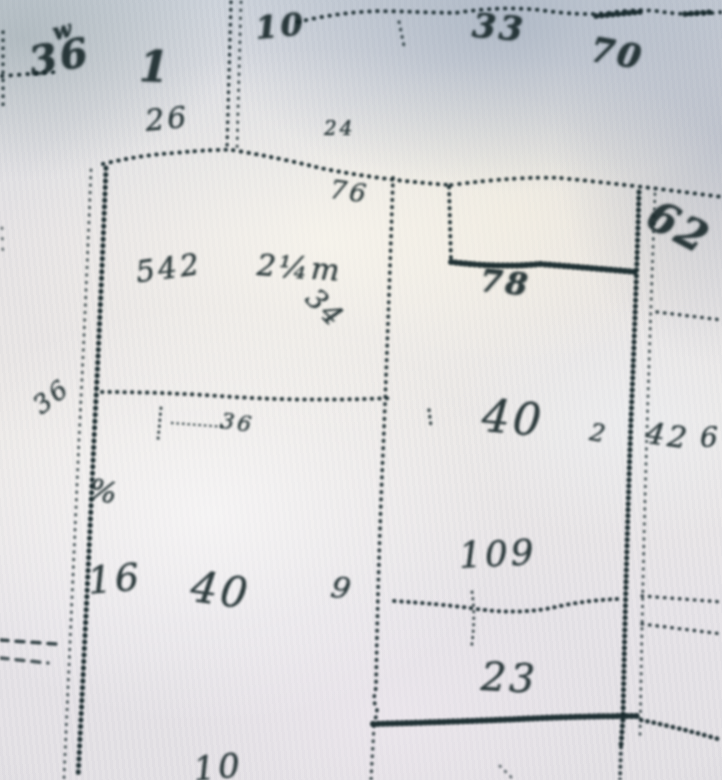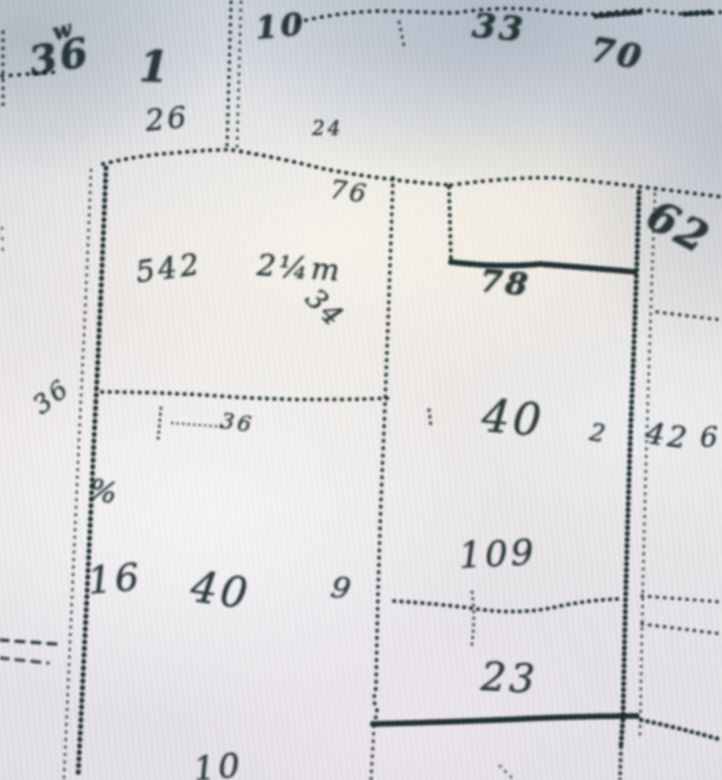--- a/index.html
+++ b/index.html
@@ -81,21 +81,21 @@
       <path d="M0,640 L56,644" fill="none" stroke="#16282b" stroke-width="3.5" stroke-opacity="0.85" stroke-linecap="round" stroke-dasharray="8 8"></path>
       <path d="M0,658 L48,663" fill="none" stroke="#16282b" stroke-width="3.5" stroke-opacity="0.75" stroke-linecap="round" stroke-dasharray="8 8"></path>
       <path d="M500,766 L512,778" fill="none" stroke="#16282b" stroke-width="3" stroke-opacity="0.6" stroke-linecap="round" stroke-dasharray="0.5 7"></path>
     </svg>
   <div id="figures-layer">
       <span class="figure heavy" style="left: 50px; top: 22px; font-size: 22px; transform: rotate(-15deg);">w</span>
       <span class="figure heavy" style="left: 26px; top: 42px; font-size: 40px; transform: rotate(-10deg);">36</span>
       <span class="figure heavy" style="left: 140px; top: 46px; font-size: 42px; transform: rotate(2deg);">1</span>
       <span class="figure heavy" style="left: 254px; top: 12px; font-size: 32px; transform: rotate(-5deg);">10</span>
       <span class="figure" style="left: 144px; top: 106px; font-size: 30px; transform: rotate(-5deg);">26</span>
-      <span class="figure" style="left: 312px; top: 118px; font-size: 20px; transform: rotate(0deg);">24</span>
+      <span class="figure" style="left: 324px; top: 118px; font-size: 20px; transform: rotate(0deg);">24</span>
       <span class="figure" style="left: 332px; top: 176px; font-size: 26px; transform: rotate(8deg);">76</span>
       <span class="figure heavy" style="left: 474px; top: 8px; font-size: 34px; transform: rotate(5deg);">33</span>
       <span class="figure heavy" style="left: 594px; top: 32px; font-size: 34px; transform: rotate(10deg);">70</span>
       <span class="figure" style="left: 134px; top: 258px; font-size: 30px; transform: rotate(-8deg);">542</span>
       <span class="figure" style="left: 258px; top: 250px; font-size: 30px; transform: rotate(4deg);">2¼m</span>
       <span class="figure" style="left: 320px; top: 284px; font-size: 28px; transform: rotate(45deg);">34</span>
       <span class="figure heavy" style="left: 482px; top: 264px; font-size: 32px; transform: rotate(6deg);">78</span>
       <span class="figure heavy" style="left: 660px; top: 194px; font-size: 42px; transform: rotate(28deg);">62</span>
       <span class="figure" style="left: 222px; top: 410px; font-size: 22px; transform: rotate(8deg);">36</span>
       <span class="figure" style="left: 28px; top: 398px; font-size: 26px; transform: rotate(-38deg);">36</span>

